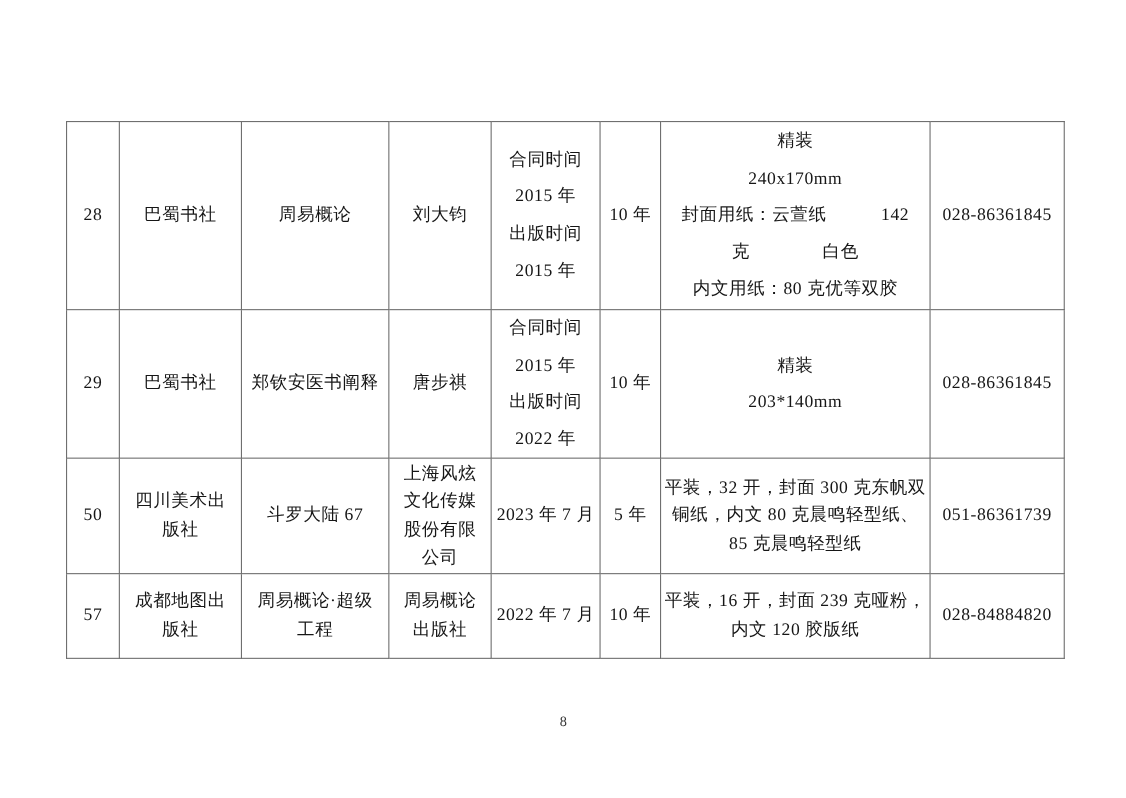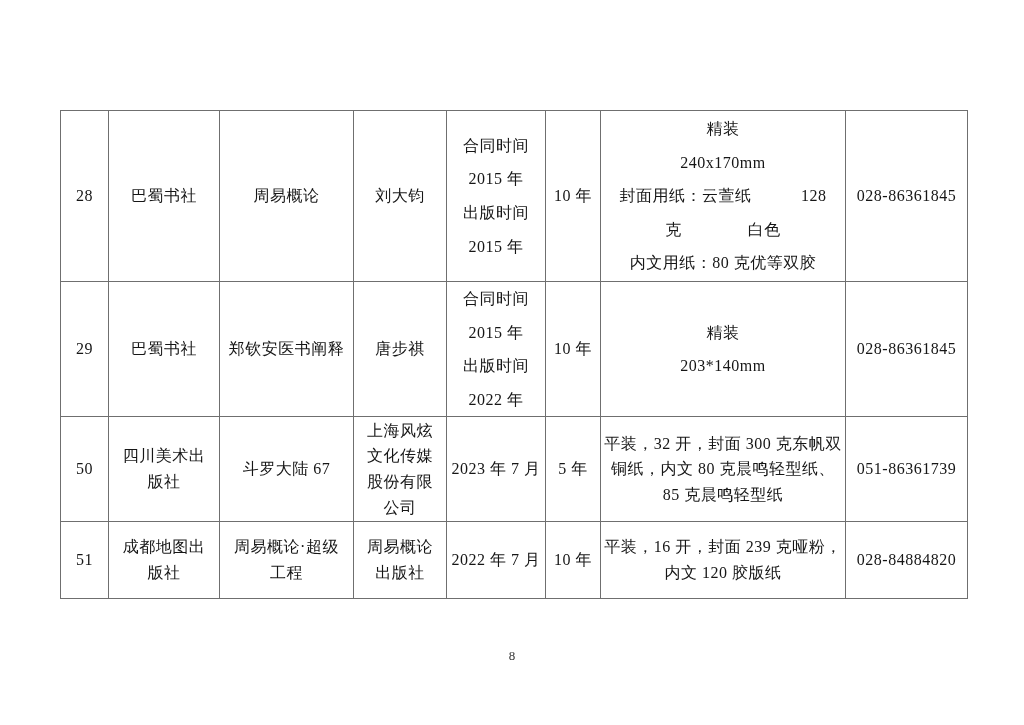--- a/index.html
+++ b/index.html
@@ -76,21 +76,21 @@
           <td data-name="cell-time">
             <div class="line">合同时间</div>
             <div class="line">2015 年</div>
             <div class="line">出版时间</div>
             <div class="line">2015 年</div>
           </td>
           <td data-name="cell-duration">10 年</td>
           <td data-name="cell-specs">
             <div class="line">精装</div>
             <div class="line">240x170mm</div>
-            <div class="line">封面用纸：云萱纸　　　128</div>
+            <div class="line">封面用纸：云萱纸　　　142</div>
             <div class="line">克　　　　白色</div>
             <div class="line">内文用纸：80 克优等双胶</div>
           </td>
           <td data-name="cell-phone">028-86361845</td>
         </tr>
         <tr data-name="table-row" class="loose">
           <td data-name="cell-no">29</td>
           <td data-name="cell-publisher">
             <div class="line">巴蜀书社</div>
           </td>
@@ -133,21 +133,21 @@
           </td>
           <td data-name="cell-duration">5 年</td>
           <td data-name="cell-specs">
             <div class="line">平装，32 开，封面 300 克东帆双</div>
             <div class="line">铜纸，内文 80 克晨鸣轻型纸、</div>
             <div class="line">85 克晨鸣轻型纸</div>
           </td>
           <td data-name="cell-phone">051-86361739</td>
         </tr>
         <tr data-name="table-row" class="tight">
-          <td data-name="cell-no">51</td>
+          <td data-name="cell-no">57</td>
           <td data-name="cell-publisher">
             <div class="line">成都地图出</div>
             <div class="line">版社</div>
           </td>
           <td data-name="cell-title">
             <div class="line">周易概论·超级</div>
             <div class="line">工程</div>
           </td>
           <td data-name="cell-author">
             <div class="line">周易概论</div>

